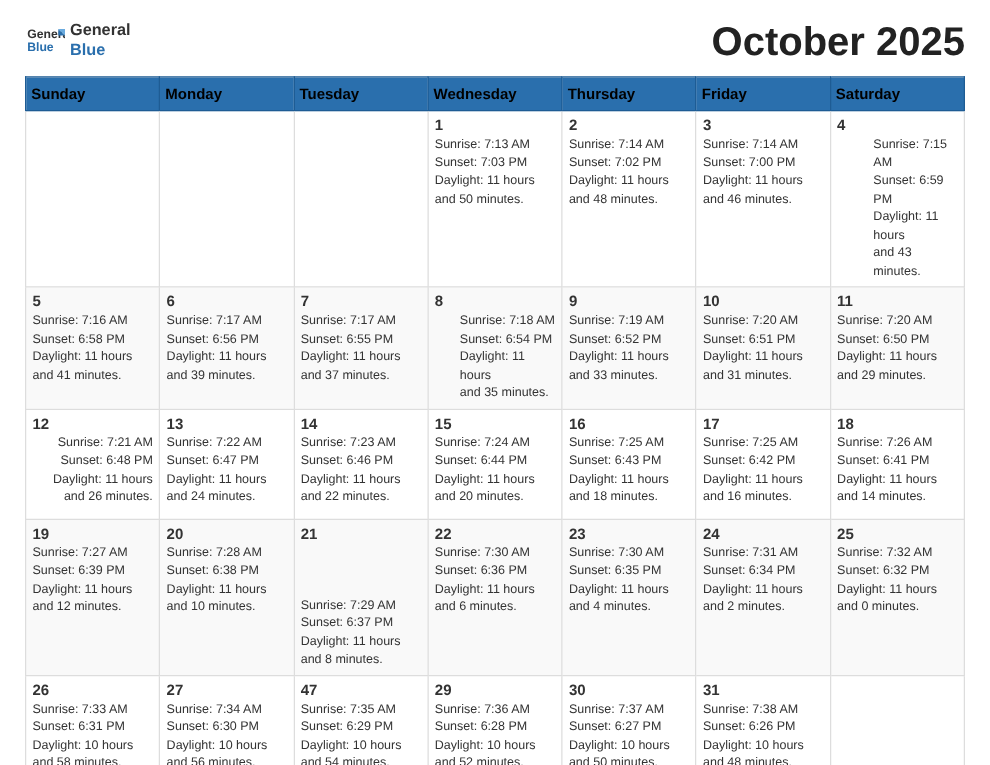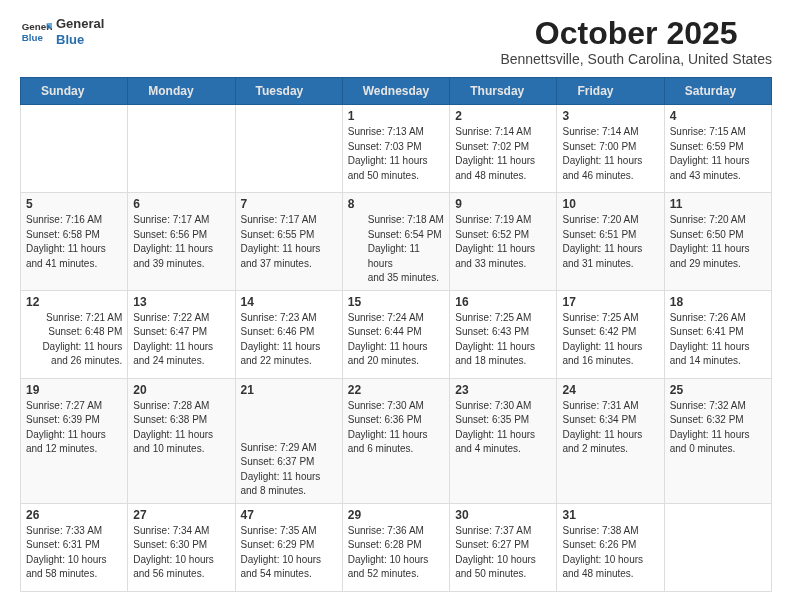--- a/index.html
+++ b/index.html
@@ -36,43 +36,43 @@
     }
     .logo-text .blue {
       color: #2a6fad;
     }
     .logo-icon {
       width: 32px;
       height: 32px;
       margin-right: 4px;
     }
     .title-section {
-      text-align: center;
+      text-align: left;
     }
     .month-title {
       font-size: 32px;
       font-weight: bold;
       color: #222;
       line-height: 1.1;
     }
     .location {
       font-size: 14px;
       color: #444;
     }
     .calendar {
       width: 100%;
       border-collapse: collapse;
       border: 1px solid #ccc;
     }
     .calendar th {
       background-color: #2a6fad;
-      color: #e5e5e5;
+      color: #000000;
       font-size: 12px;
       font-weight: bold;
-      padding: 6px 20px;
+      padding: 6px 4px;
       text-align: left;
       border: 1px solid #1e5c94;
       margin-top: 42px;
     }
     .calendar td {
       vertical-align: top;
       padding: 4px 5px;
       font-size: 10.5px;
       color: #333;
       border: 1px solid #ddd;
@@ -111,21 +111,20 @@
         <polygon points="30,8 36,14 30,14" fill="#2a6fad"></polygon>
         <polygon points="30,8 36,8 36,14" fill="#6aabdf"></polygon>
       </svg>
       <div class="logo-text">
         <span class="general">General</span>
         <span class="blue">Blue</span>
       </div>
     </div>
     <div class="title-section">
       <div class="month-title">October 2025</div>
-      <div class="location">Bennettsville, South Carolina, United States</div>
     </div>
   </div>
 
   <table class="calendar">
     <thead>
       <tr>
       <th>Sunday</th>
           <th>Monday</th>
           <th>Tuesday</th>
           <th>Wednesday</th>
@@ -155,21 +154,21 @@
           </td>
           <td>
             <span class="day-number">3</span>
             <div class="day-content" style="white-space: pre-line;">Sunrise: 7:14 AM
 Sunset: 7:00 PM
 Daylight: 11 hours
 and 46 minutes.</div>
           </td>
           <td>
             <span class="day-number">4</span>
-            <div class="day-content" style="white-space: pre-line;">Sunrise: 7:15 AM
+            <div class="day-content" style="white-space: pre-line; margin-left: 29px;">Sunrise: 7:15 AM
 Sunset: 6:59 PM
 Daylight: 11 hours
 and 43 minutes.</div>
           </td>
         </tr>
         <tr>
           <td>
             <span class="day-number">5</span>
             <div class="day-content" style="white-space: pre-line;">Sunrise: 7:16 AM
 Sunset: 6:58 PM

